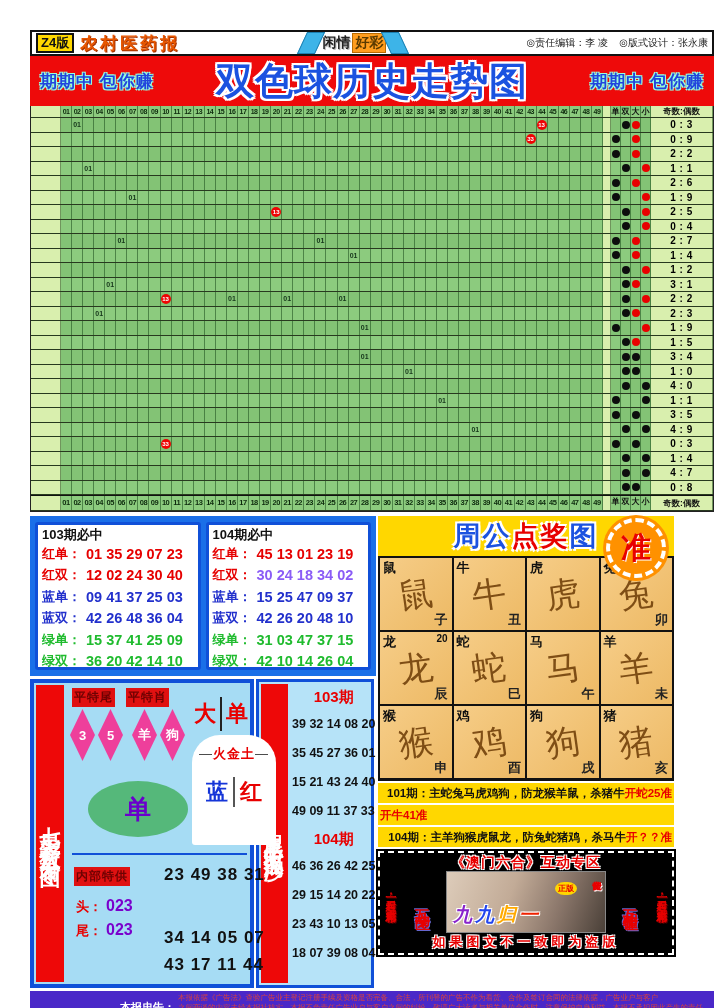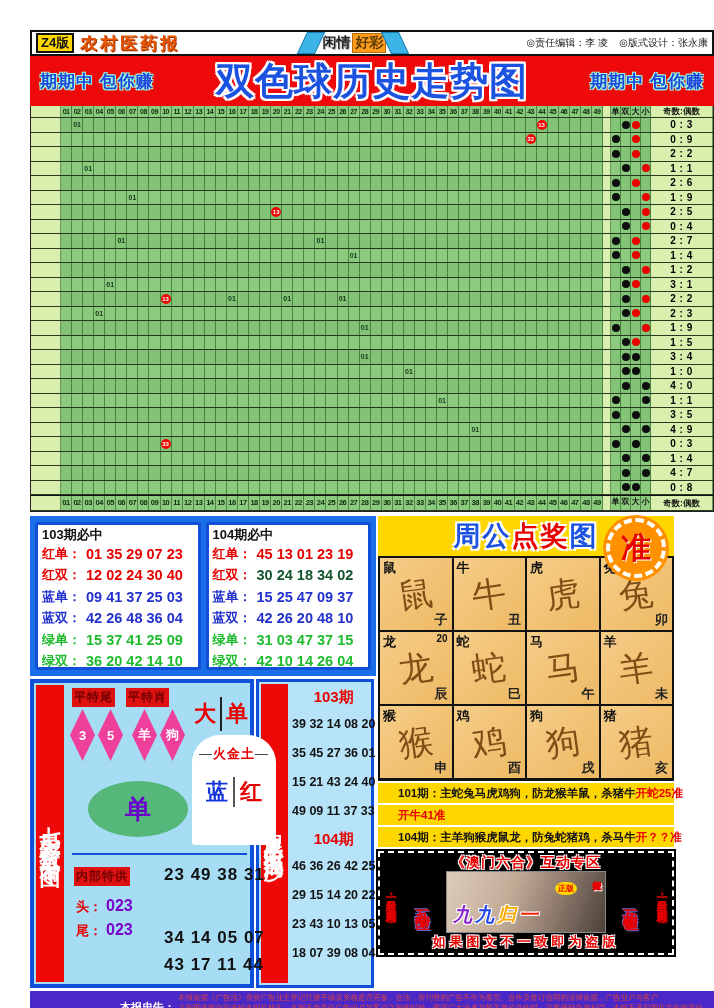--- a/index.html
+++ b/index.html
@@ -84,21 +84,21 @@
   .zg-title span{text-shadow:-2px -2px 0 #fff,2px -2px 0 #fff,-2px 2px 0 #fff,2px 2px 0 #fff;}
   .zg-badge{position:absolute;right:8px;top:2px;width:52px;height:52px;border-radius:50%;background:#ff9100;border:4px dashed #fff;box-shadow:0 0 0 3px #ff9100;display:flex;align-items:center;justify-content:center;z-index:5;}
   .zg-badge span{font-size:30px;font-weight:900;color:#e80000;text-shadow:1px 1px 0 #fff;}
   .zodiac{display:grid;grid-template-columns:repeat(4,1fr);border:2px solid #111;border-bottom:3px solid #111;background:#111;gap:2px;}
   .zcell{height:72px;background:linear-gradient(135deg,#f6cd88,#edb964);position:relative;}
   .zname{position:absolute;left:3px;top:1px;font-size:13px;font-weight:900;color:#111;}
   .zbranch{position:absolute;right:4px;bottom:1px;font-size:13px;font-weight:700;color:#222;}
   .zcorner{position:absolute;right:4px;top:1px;font-size:10px;font-weight:700;color:#111;}
   .zart{position:absolute;left:50%;top:52%;transform:translate(-50%,-50%) rotate(-8deg);font-size:34px;color:#6b3a05;opacity:.85;font-family:"Liberation Serif","DejaVu Serif",serif;}
   .zg-lines{background:#fff;}
-  .zg-line{background:#ffd700;height:20px;display:flex;align-items:center;padding:0 20px;margin-top:2px;text-align:right;}
+  .zg-line{background:#ffd700;height:20px;display:flex;align-items:center;padding:0 2px;margin-top:2px;text-align:right;}
   .zg-line .t{flex:1;font-size:11.5px;font-weight:900;color:#111;white-space:nowrap;}
   .zg-line .r{font-size:11.5px;font-weight:900;color:#e80000;white-space:nowrap;}
   
   .macau{margin-top:4px;background:#000;border:2px dashed #fff;outline:2px solid #000;height:104px;box-sizing:border-box;padding:1px 3px;}
   .mc-title{text-align:center;font-size:14px;font-weight:900;color:#e80000;letter-spacing:1px;text-shadow:-1px -1px 0 #fff,1px 1px 0 #fff,1px -1px 0 #fff,-1px 1px 0 #fff;line-height:17px;}
   .mc-body{display:flex;align-items:center;justify-content:space-between;height:62px;}
   .vtext{writing-mode:vertical-rl;text-orientation:upright;color:#e80000;font-weight:900;text-align:center;}
   .vt-outer{font-size:11px;letter-spacing:0px;text-shadow:1px 1px 0 #550000;}
   .vt-inner{font-size:15px;letter-spacing:2px;text-shadow:-1px -1px 0 #66c,1px 1px 0 #66c;}
   .photo{width:158px;height:60px;background:linear-gradient(110deg,#ddccba,#c2ab97 40%,#8a766a 70%,#4a4038);position:relative;border:1px solid #888;}
@@ -1945,21 +1945,21 @@
             </div>
           </div>
           <div class="pred-box">
             <div class="pred-title">104期必中</div>
             <div class="pred-row">
               <span class="pred-label" style="color: rgb(230, 0, 0);">红单：</span>
               <span class="pred-vals" style="color: rgb(230, 0, 0);">45 13 01 23 19</span>
             </div>
             <div class="pred-row">
               <span class="pred-label" style="color: rgb(230, 0, 0);">红双：</span>
-              <span class="pred-vals" style="color: #14532d;">30 24 18 34 02</span>
+              <span class="pred-vals" style="color: #8b5cf6;">30 24 18 34 02</span>
             </div>
             <div class="pred-row">
               <span class="pred-label" style="color: rgb(34, 48, 204);">蓝单：</span>
               <span class="pred-vals" style="color: rgb(34, 48, 204);">15 25 47 09 37</span>
             </div>
             <div class="pred-row">
               <span class="pred-label" style="color: rgb(34, 48, 204);">蓝双：</span>
               <span class="pred-vals" style="color: rgb(34, 48, 204);">42 26 20 48 10</span>
             </div>
             <div class="pred-row">

